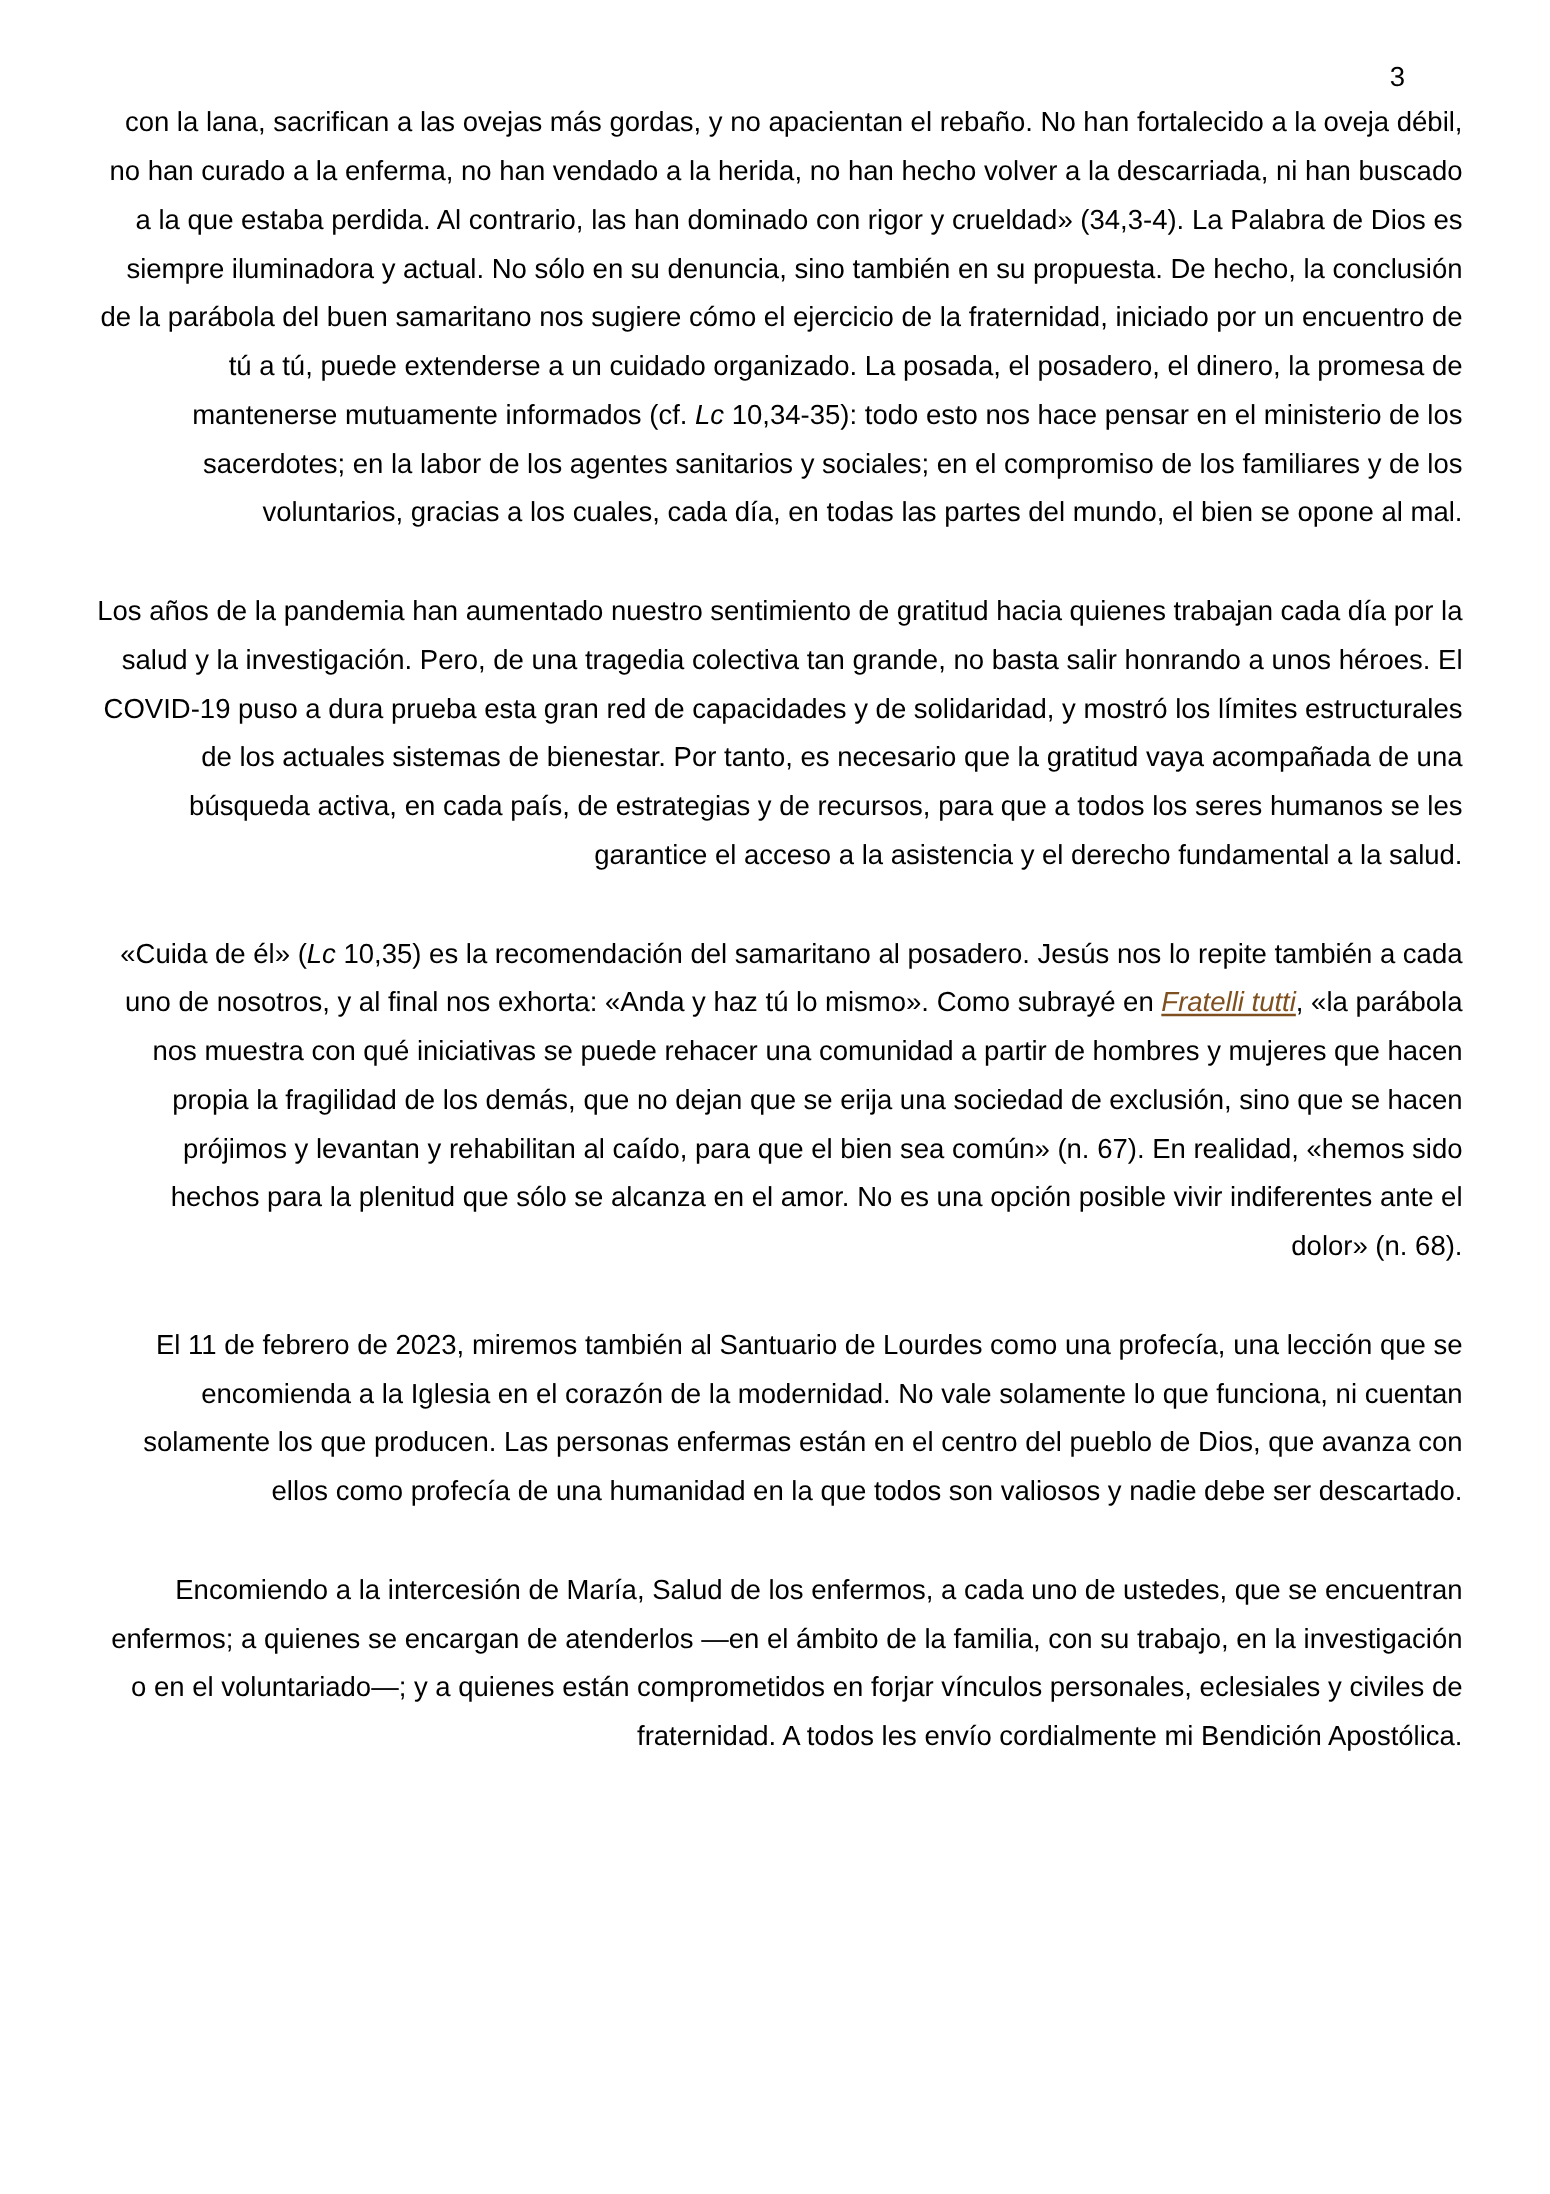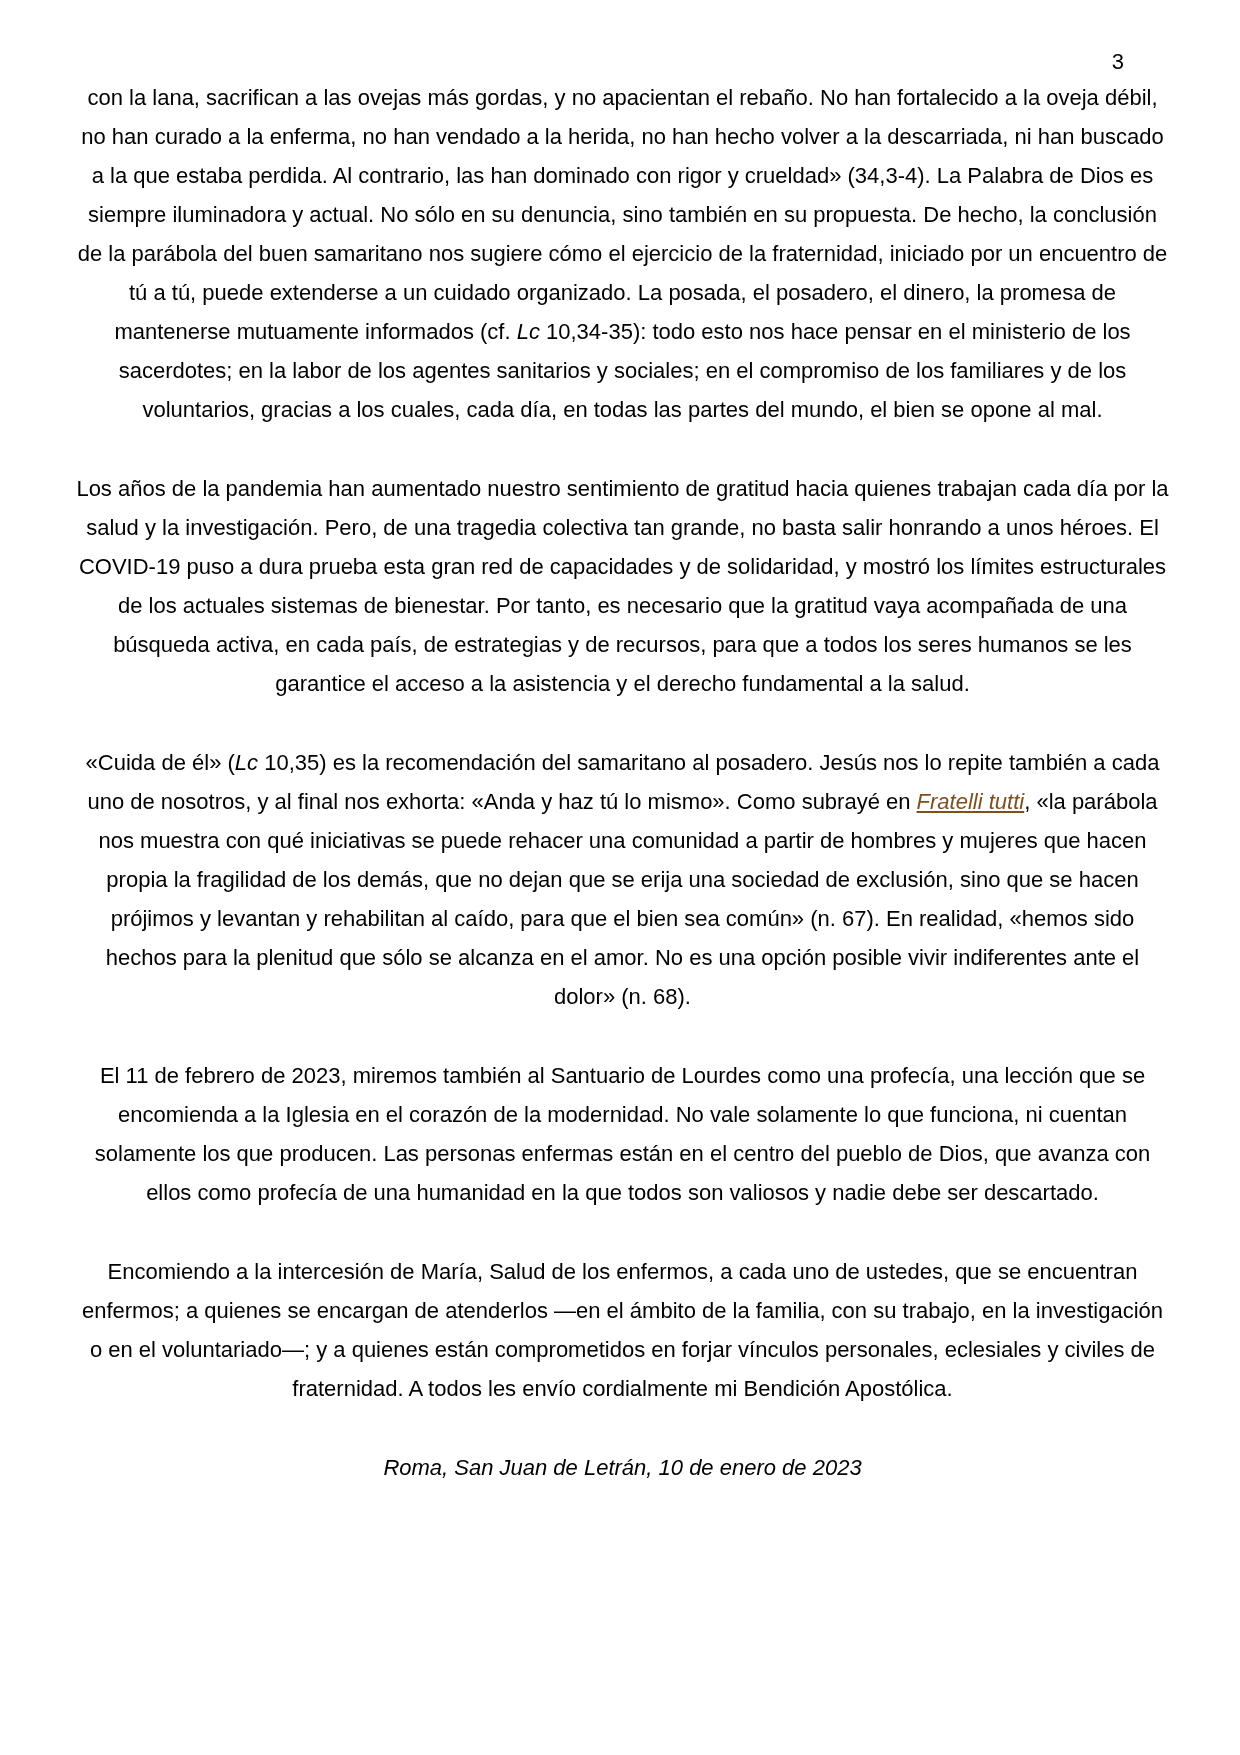--- a/index.html
+++ b/index.html
@@ -22,21 +22,21 @@
     font-size: 22px;
     line-height: 39px;
   }
   .content {
     position: absolute;
     left: 75px;
     top: 78px;
     width: 1095px;
     font-size: 22px;
     line-height: 39px;
-    text-align: center;
+    text-align: right;
   }
   p.para {
     margin: 0 0 40px 0;
     padding: 0;
   }
   .seg-normal {
     font-style: normal;
   }
   .seg-italic {
     font-style: italic;
@@ -49,14 +49,13 @@
 <body style="background: rgb(255, 255, 255); color: rgb(0, 0, 0);">
 
 <div class="page-number">3</div>
 
 <div class="content">
     <p class="para"><span class="seg-normal">con la lana, sacrifican a las ovejas más gordas, y no apacientan el rebaño. No han fortalecido a la oveja débil, no han curado a la enferma, no han vendado a la herida, no han hecho volver a la descarriada, ni han buscado a la que estaba perdida. Al contrario, las han dominado con rigor y crueldad» (34,3-4). La Palabra de Dios es siempre iluminadora y actual. No sólo en su denuncia, sino también en su propuesta. De hecho, la conclusión de la parábola del buen samaritano nos sugiere cómo el ejercicio de la fraternidad, iniciado por un encuentro de tú a tú, puede extenderse a un cuidado organizado. La posada, el posadero, el dinero, la promesa de mantenerse mutuamente informados (cf. </span><span class="seg-italic">Lc</span><span class="seg-normal"> 10,34-35): todo esto nos hace pensar en el ministerio de los sacerdotes; en la labor de los agentes sanitarios y sociales; en el compromiso de los familiares y de los voluntarios, gracias a los cuales, cada día, en todas las partes del mundo, el bien se opone al mal.</span></p>
     <p class="para"><span class="seg-normal">Los años de la pandemia han aumentado nuestro sentimiento de gratitud hacia quienes trabajan cada día por la salud y la investigación. Pero, de una tragedia colectiva tan grande, no basta salir honrando a unos héroes. El COVID-19 puso a dura prueba esta gran red de capacidades y de solidaridad, y mostró los límites estructurales de los actuales sistemas de bienestar. Por tanto, es necesario que la gratitud vaya acompañada de una búsqueda activa, en cada país, de estrategias y de recursos, para que a todos los seres humanos se les garantice el acceso a la asistencia y el derecho fundamental a la salud.</span></p>
     <p class="para"><span class="seg-normal">«Cuida de él» (</span><span class="seg-italic">Lc</span><span class="seg-normal"> 10,35) es la recomendación del samaritano al posadero. Jesús nos lo repite también a cada uno de nosotros, y al final nos exhorta: «Anda y haz tú lo mismo». Como subrayé en </span><a href="#" class="doc-link" style="color: rgb(126, 80, 31);">Fratelli tutti</a><span class="seg-normal">, «la parábola nos muestra con qué iniciativas se puede rehacer una comunidad a partir de hombres y mujeres que hacen propia la fragilidad de los demás, que no dejan que se erija una sociedad de exclusión, sino que se hacen prójimos y levantan y rehabilitan al caído, para que el bien sea común» (n. 67). En realidad, «hemos sido hechos para la plenitud que sólo se alcanza en el amor. No es una opción posible vivir indiferentes ante el dolor» (n. 68).</span></p>
     <p class="para"><span class="seg-normal">El 11 de febrero de 2023, miremos también al Santuario de Lourdes como una profecía, una lección que se encomienda a la Iglesia en el corazón de la modernidad. No vale solamente lo que funciona, ni cuentan solamente los que producen. Las personas enfermas están en el centro del pueblo de Dios, que avanza con ellos como profecía de una humanidad en la que todos son valiosos y nadie debe ser descartado.</span></p>
     <p class="para"><span class="seg-normal">Encomiendo a la intercesión de María, Salud de los enfermos, a cada uno de ustedes, que se encuentran enfermos; a quienes se encargan de atenderlos —en el ámbito de la familia, con su trabajo, en la investigación o en el voluntariado—; y a quienes están comprometidos en forjar vínculos personales, eclesiales y civiles de fraternidad. A todos les envío cordialmente mi Bendición Apostólica.</span></p>
-    <p class="para"><span class="seg-italic">Roma, San Juan de Letrán, 10 de enero de 2023</span></p>
   </div>
 
 </body></html>

